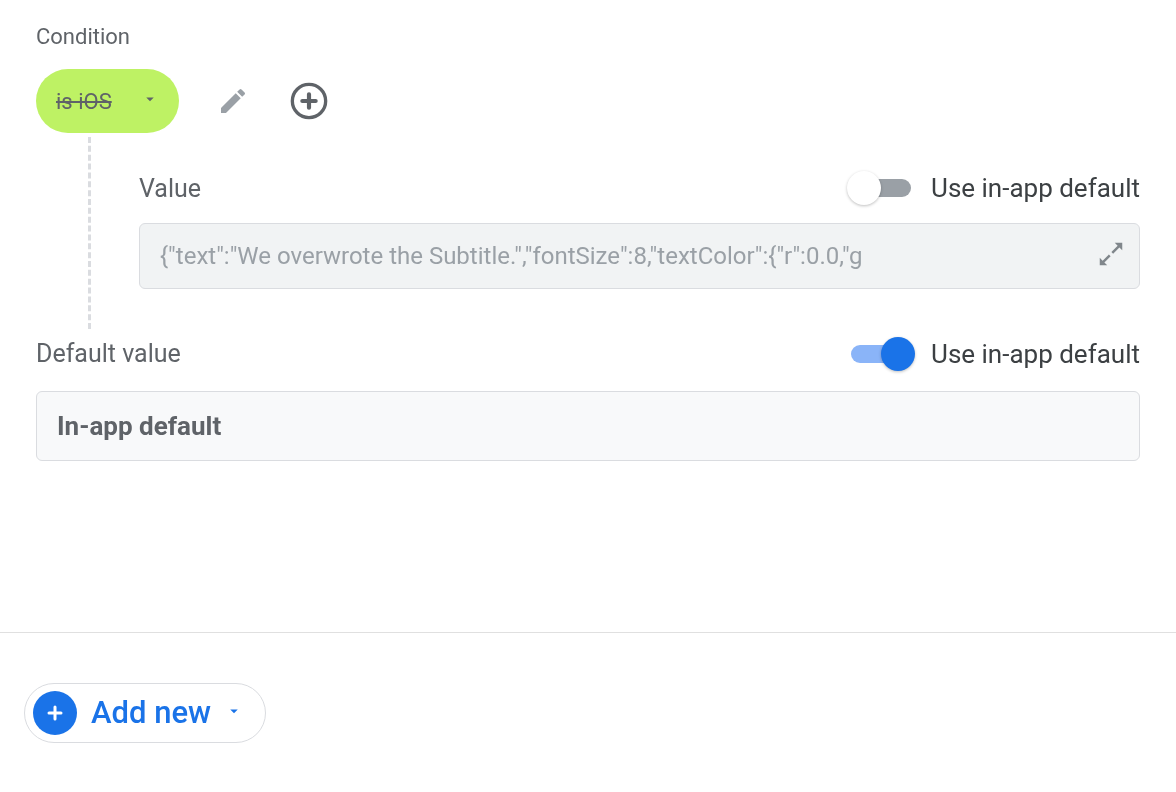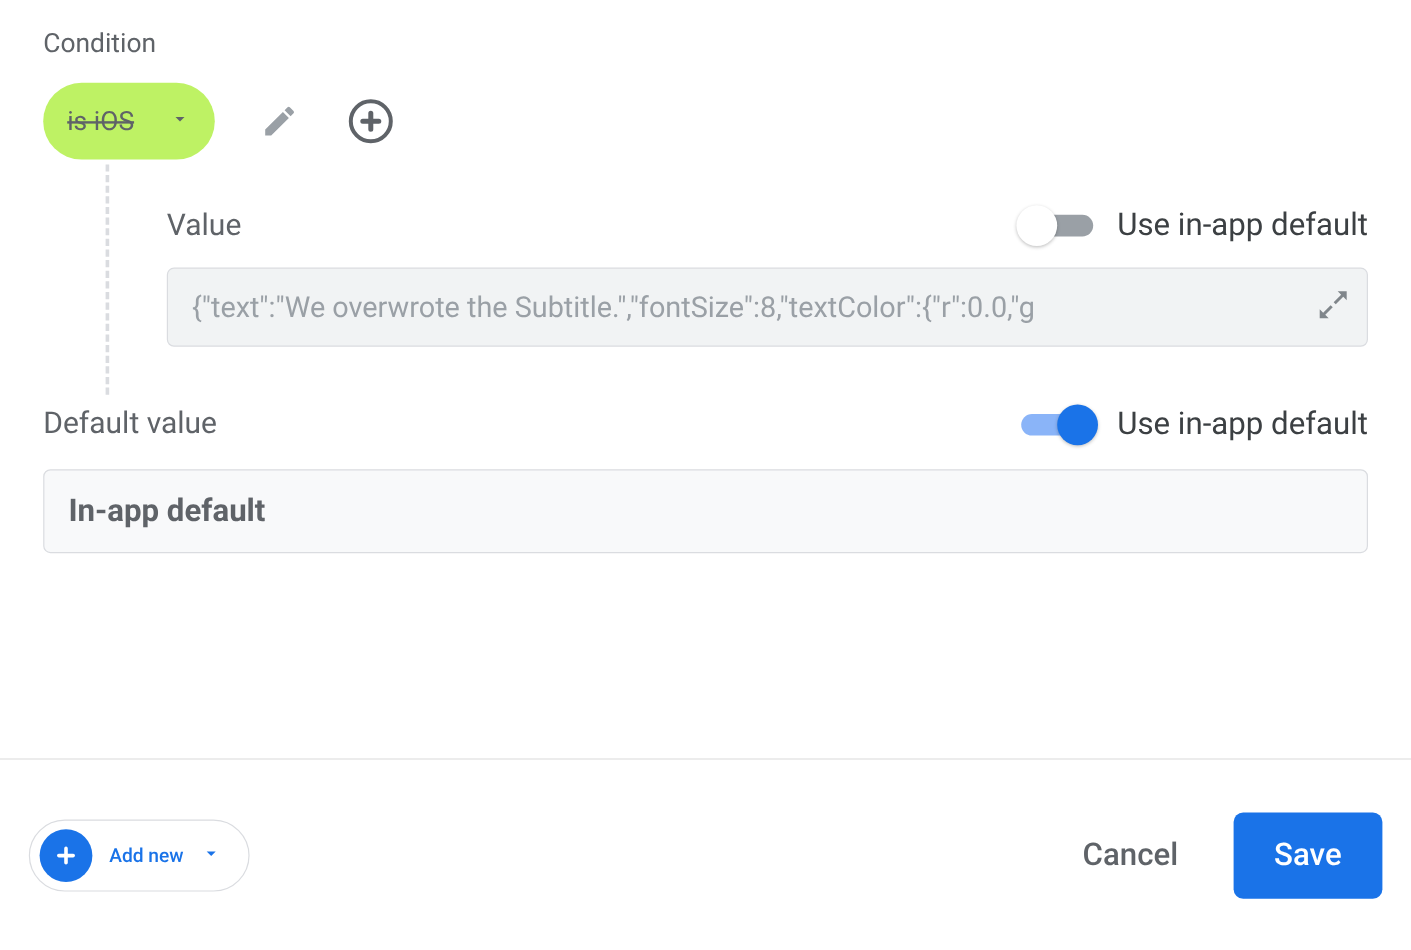--- a/index.html
+++ b/index.html
@@ -179,21 +179,21 @@
     width: 44px;
     height: 44px;
     border-radius: 50%;
     background: #1a73e8;
     display: inline-flex;
     align-items: center;
     justify-content: center;
   }
   .add-new-label {
     color: #1a73e8;
-    font-size: 16px;
+    font-size: 31px;
     font-weight: 500;
   }
   .footer-actions {
     display: flex;
     align-items: center;
     gap: 40px;
   }
   .cancel-btn {
     font-size: 26px;
     color: #5f6368;
@@ -287,17 +287,13 @@
           <path stroke="#fff" stroke-width="3" stroke-linecap="round" d="M12 6v12M6 12h12"></path>
         </svg>
     </span>
     <span class="add-new-label">Add new</span>
     <span>
       <svg width="18" height="18" viewBox="0 0 24 24">
           <path fill="#1a73e8" d="M7 10l5 5 5-5z"></path>
         </svg>
     </span>
   </div>
-  <div class="footer-actions">
-    <button class="cancel-btn">Cancel</button>
-    <button class="save-btn">Save</button>
-  </div>
 </div>
 
 </body></html>

